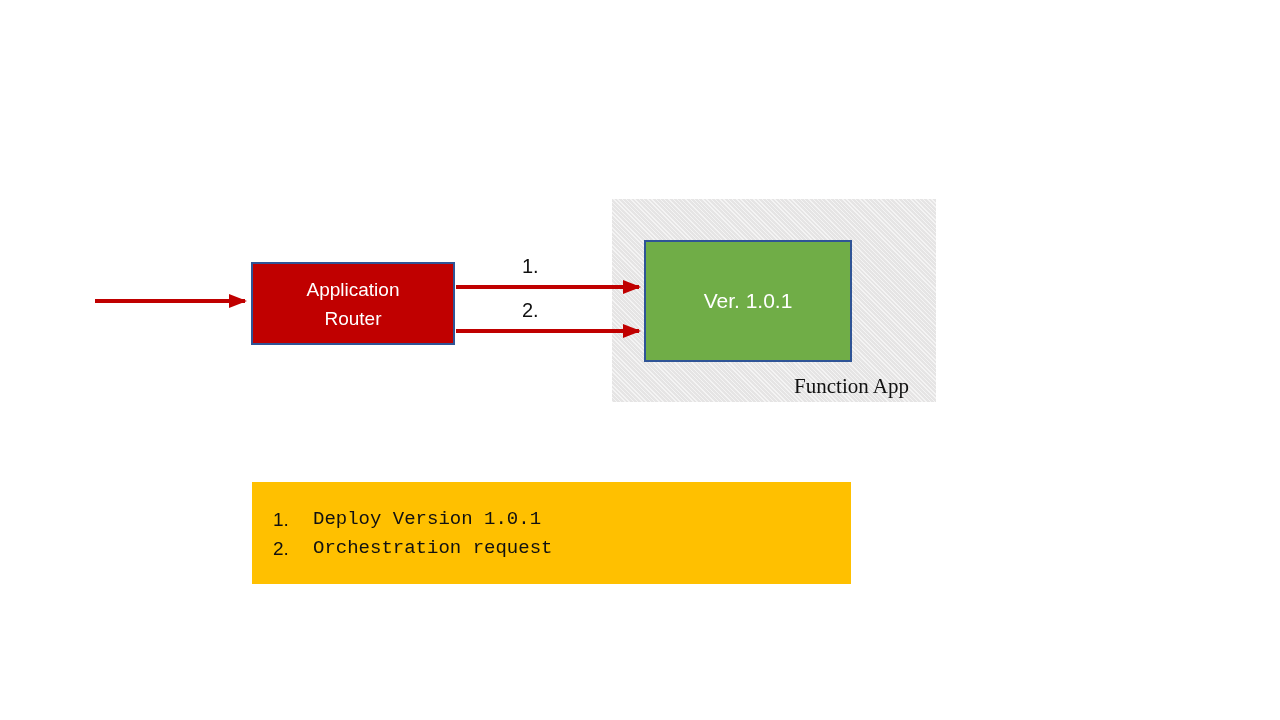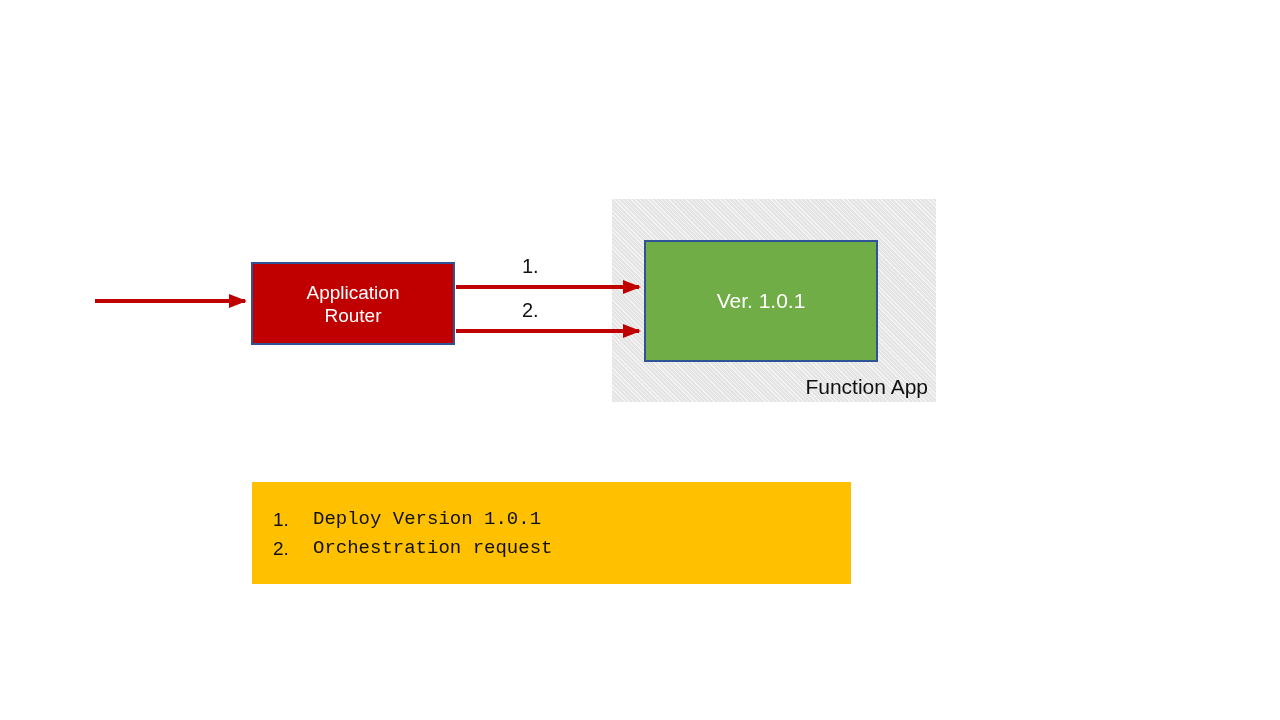--- a/index.html
+++ b/index.html
@@ -35,61 +35,62 @@
     border: 2px solid #2F5496;
     box-sizing: border-box;
     display: flex;
     align-items: center;
     justify-content: center;
     z-index: 2;
   }
   .router-box .label {
     color: #ffffff;
     font-size: 19px;
-    line-height: 23px;
+    line-height: 29px;
     text-align: center;
     width: 130px;
   }
   
   .function-app-panel {
     position: absolute;
     left: 612px;
     top: 199px;
     width: 324px;
     height: 203px;
     background-color: #E9E8E8;
     background-image: repeating-linear-gradient(45deg,
       rgba(255,255,255,0.5) 0px, rgba(255,255,255,0.5) 1px,
       rgba(0,0,0,0.015) 1px, rgba(0,0,0,0.015) 3px);
     z-index: 1;
   }
   .version-box {
     position: absolute;
     left: 32px;
     top: 41px;
-    width: 234px;
+    width: 208px;
     height: 122px;
     background: #70AD47;
     border: 2px solid #2F5496;
     box-sizing: border-box;
     display: flex;
     align-items: center;
     justify-content: center;
   }
   .version-box .label {
     color: #ffffff;
     font-size: 21px;
   }
   .function-app-caption {
     position: absolute;
-    right: 8px;
+    right: 27px;
     bottom: 3px;
     color: #111111;
     font-size: 21px;
     white-space: nowrap;
+    font-family: Liberation Serif, serif;
   }
   
   .arrow-label {
     position: absolute;
     color: #111111;
     font-size: 20px;
     z-index: 2;
   }
   .arrow-label.n1 { left: 522px; top: 255px; }
   .arrow-label.n2 { left: 522px; top: 299px; }

